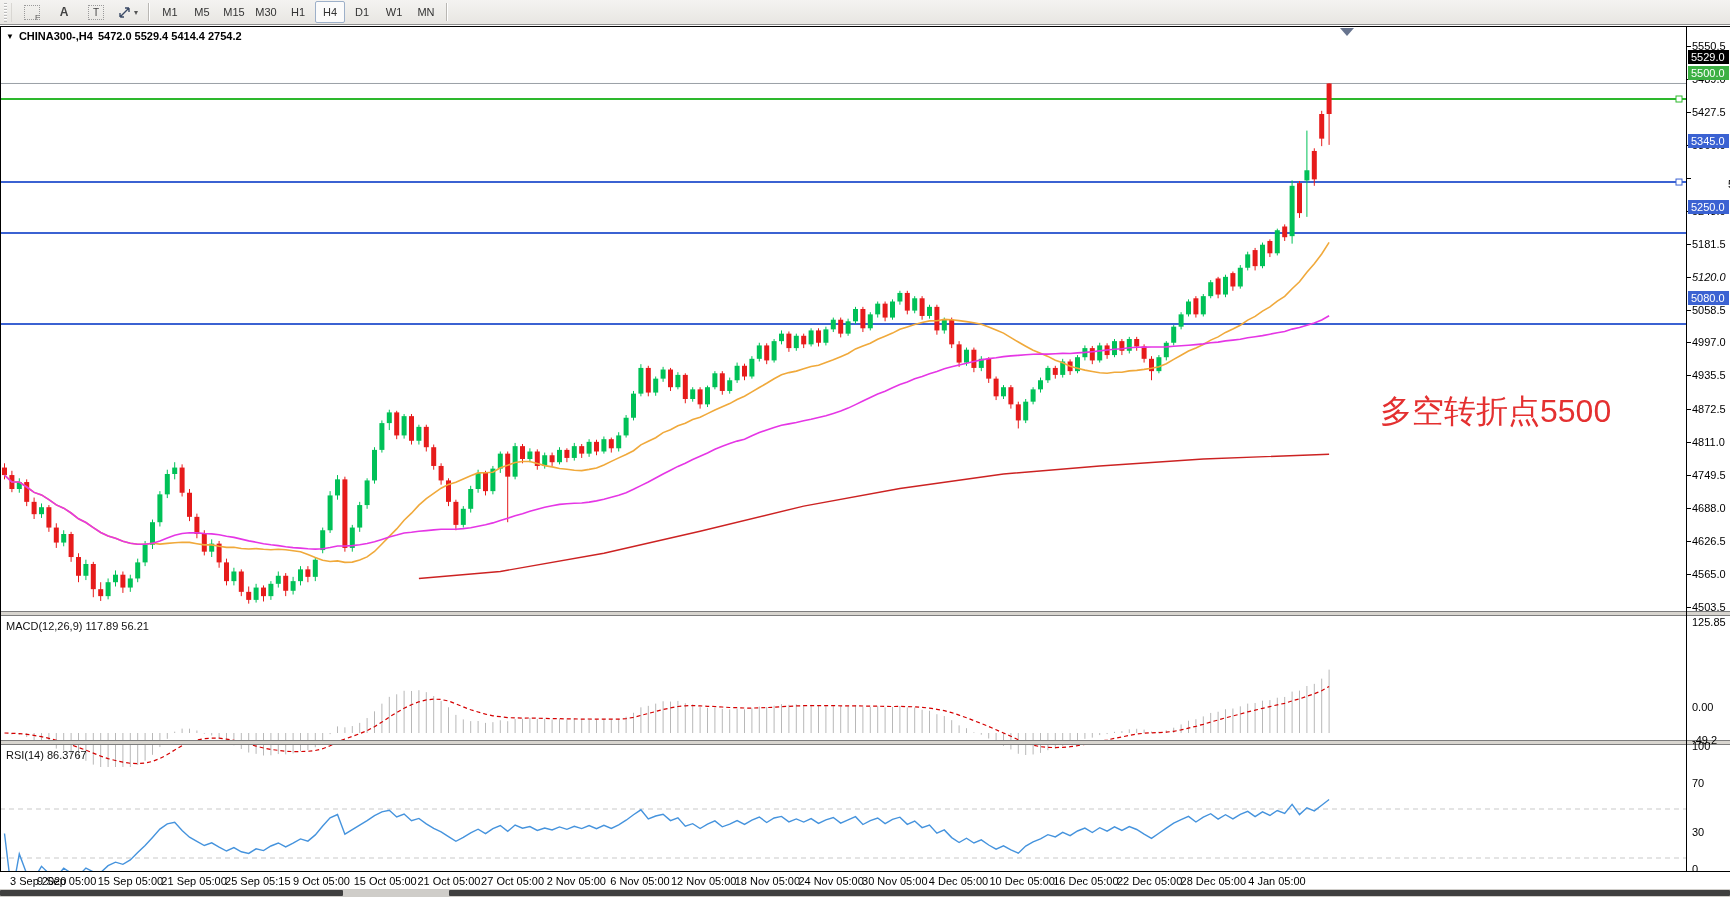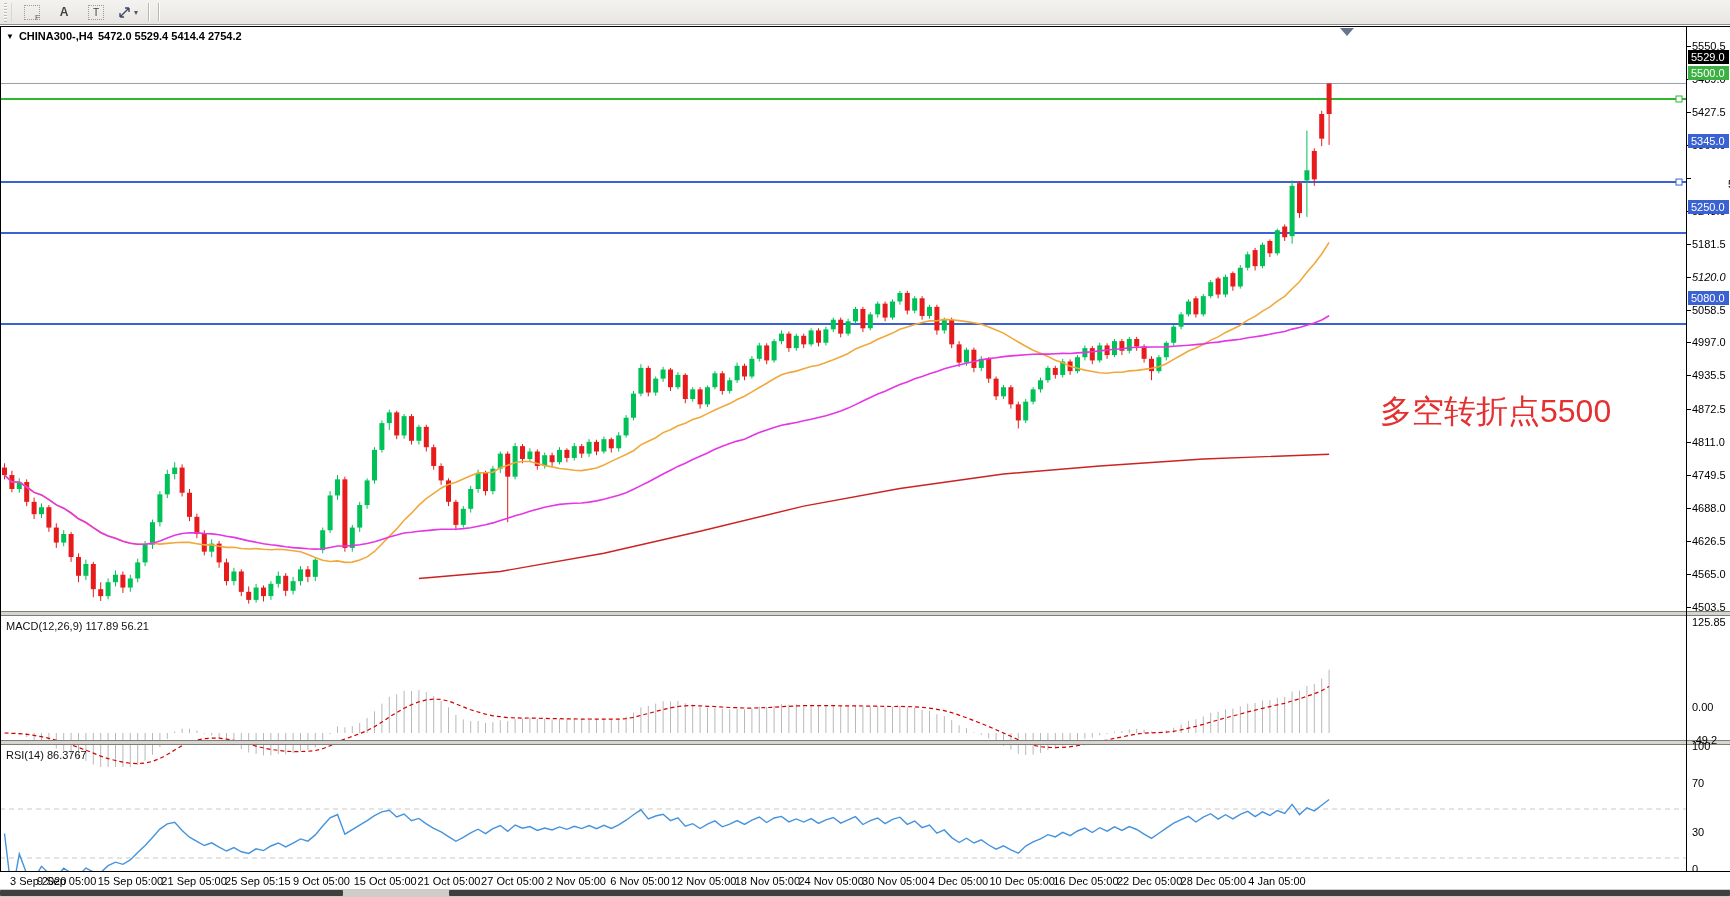--- a/index.html
+++ b/index.html
@@ -71,20 +71,31 @@
   <div class="toolbtn">
     <div class="icon-t">T</div>
   </div>
   <div class="toolbtn">
     <svg width="14" height="13">
       <path d="M2 11 L11 2 M11 2 L7 2 M11 2 L11 6 M2 11 L6 11 M2 11 L2 7" stroke="#3a4a66" stroke-width="1.4" fill="none"></path>
     </svg>
     <span class="caret">▾</span>
   </div>
   <div class="vsep"></div>
+  <div id="tf-buttons" style="display:flex;">
+      <div class="toolbtn tf">M1</div>
+      <div class="toolbtn tf">M5</div>
+      <div class="toolbtn tf">M15</div>
+      <div class="toolbtn tf">M30</div>
+      <div class="toolbtn tf">H1</div>
+      <div class="toolbtn tf active">H4</div>
+      <div class="toolbtn tf">D1</div>
+      <div class="toolbtn tf">W1</div>
+      <div class="toolbtn tf">MN</div>
+    </div>
   <div class="vsep"></div>
 </div>
 
 <div id="chartwrap">
   <svg id="main-svg" width="1687" height="586">
       <rect x="0" y="0" width="1687" height="586" fill="#fff"></rect>
       <line x1="0" y1="47.00600000000003" x2="1686" y2="47.00600000000003" stroke="#2db82d" stroke-width="2"></line>
       <rect x="1676" y="44.00600000000003" width="6" height="6" fill="#fff" stroke="#2db82d" stroke-width="1"></rect>
       <line x1="0" y1="130.0395" x2="1686" y2="130.0395" stroke="#3b62d2" stroke-width="2"></line>
       <rect x="1676" y="127.0395" width="6" height="6" fill="#fff" stroke="#3b62d2" stroke-width="1"></rect>

